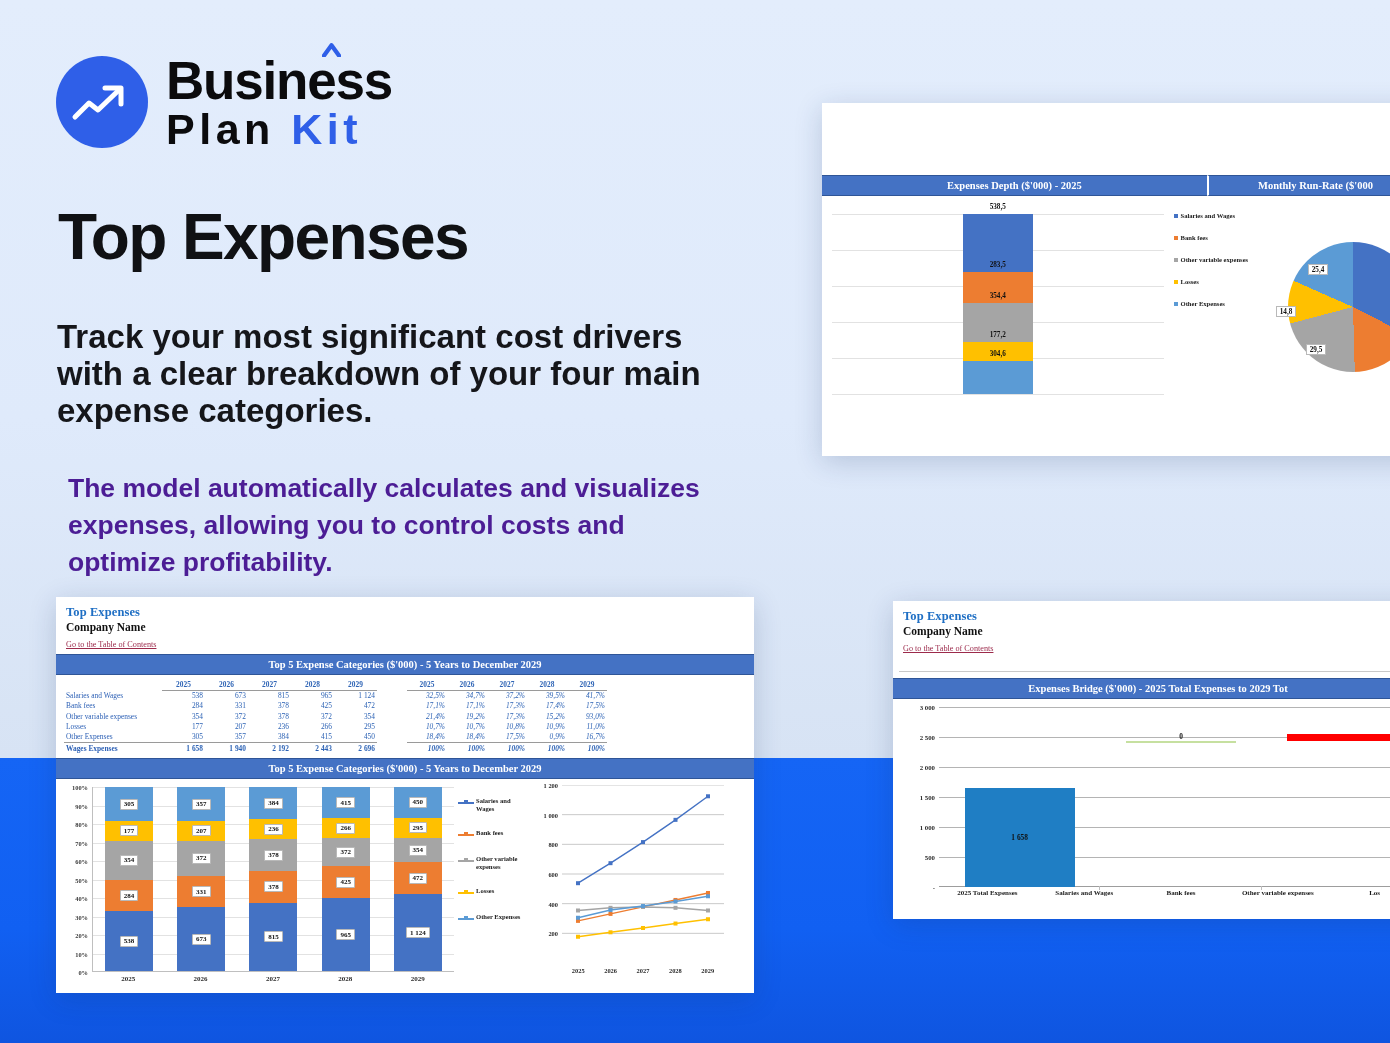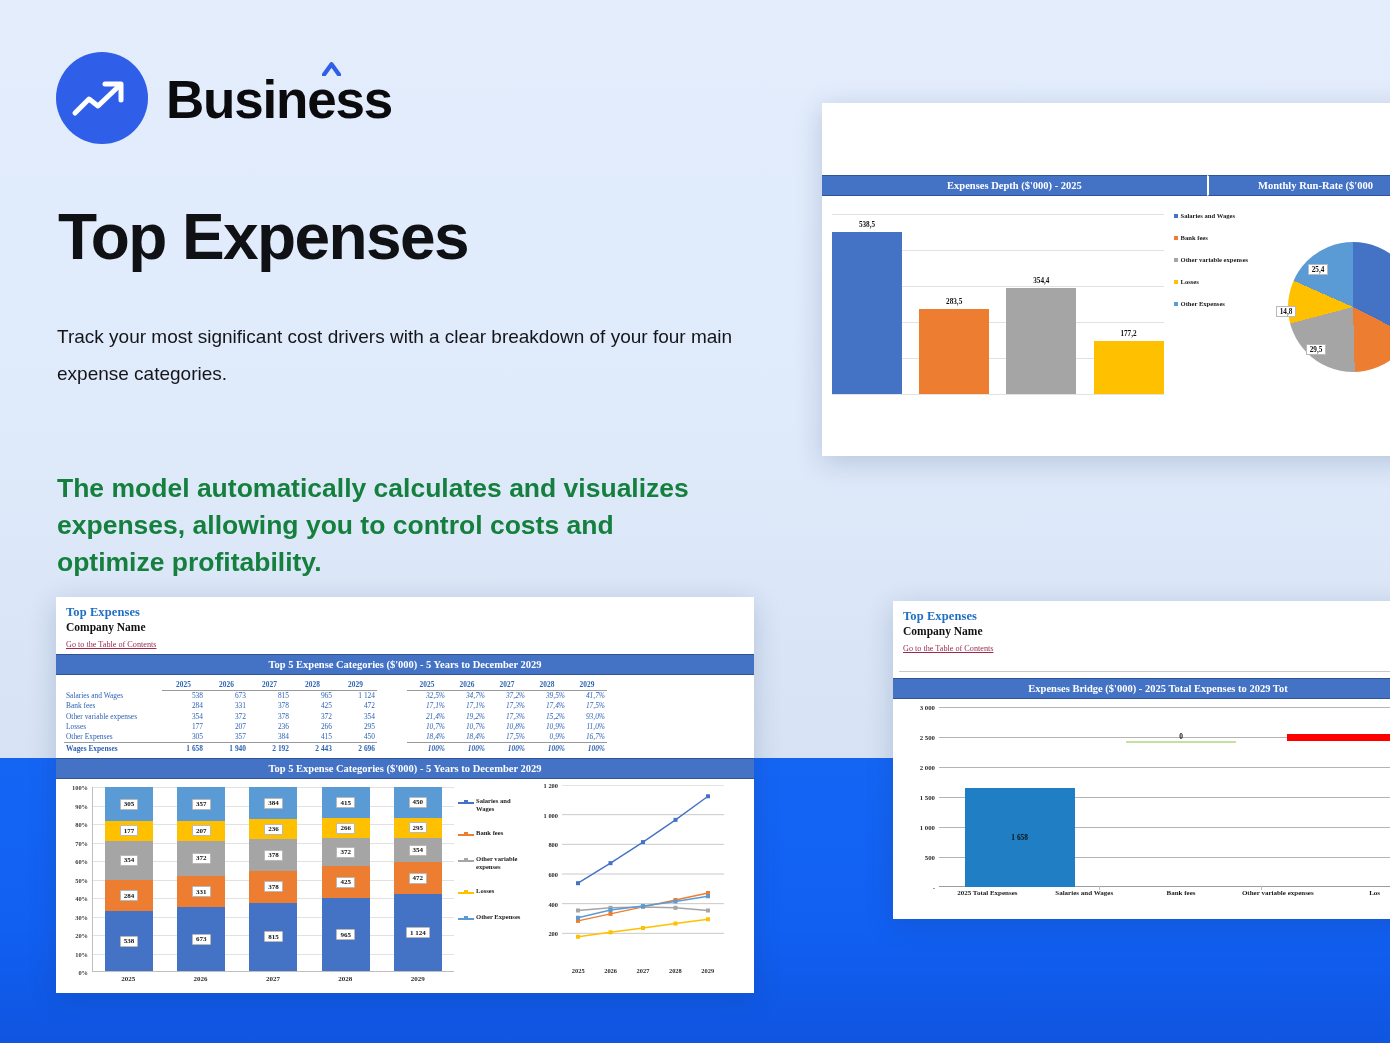--- a/index.html
+++ b/index.html
@@ -24,24 +24,24 @@
                display:flex; align-items:center; justify-content:center; }
   .logo-text { line-height:1; padding-top:2px;}
   .logo-line1 { font-size:53px; font-weight:800; letter-spacing:-1.2px; color:#0b0b0d; position:relative;}
   .logo-line2 { font-size:43px; font-weight:700; letter-spacing:4.5px; color:#0b0b0d; margin-top:1px;}
   .logo-kit { color:#2f5fe8; }
   .circumflex { position:absolute; left:156px; top:-11px; width:19px; height:14px; }
 
   
   .hero-title { position:absolute; left:58px; top:200px; font-size:64px; font-weight:800;
                 letter-spacing:-1.6px; color:#101114; }
-  .hero-p1 { position:absolute; left:57px; top:318px; width:680px; font-size:19px;
-             font-weight:400; line-height:37px; color:#15161a; }
-  .hero-p2 { position:absolute; left:57px; top:470px; width:660px; font-size:26.5px;
-             font-weight:700; line-height:37px; color:#15803d; }
+  .hero-p1 { position:absolute; left:57px; top:318px; width:680px; font-size:33px;
+             font-weight:700; line-height:37px; color:#15161a; }
+  .hero-p2 { position:absolute; left:68px; top:470px; width:660px; font-size:26.5px;
+             font-weight:700; line-height:37px; color:#4c1d95; }
 
   
   .panel { position:absolute; background:#ffffff;
            box-shadow: 0 6px 26px rgba(25,50,100,.20); overflow:hidden; }
   .sheet-head { padding:8px 10px 3px 10px; }
   .sheet-title { color:#1f6fc4; font-weight:800; font-size:12.5px; letter-spacing:.1px;
                  font-family:"Liberation Serif", serif; }
   .sheet-company { color:#111; font-weight:800; font-size:11.5px; margin-top:1px;
                  font-family:"Liberation Serif", serif;}
   .sheet-link { color:#9c2a4b; font-size:8.2px; text-decoration:underline; margin-top:2px;
@@ -104,21 +104,21 @@
   .lX div { font-size:6.4px; font-weight:800; color:#2a2a2a; font-family:"Liberation Serif", serif;}
 
   
   #panelB { left:822px; top:103px; width:600px; height:353px; }
   .bandSplit { display:flex; }
   .bandSplit .band { flex:1; }
   .bandSplit .band + .band { border-left:2px solid #fff; flex:0 0 215px;}
   .depthWrap { display:flex; padding:6px 0 0 0; height:228px; }
   .depthChart { position:relative; width:400px; height:215px; }
   .dPlot { position:absolute; left:10px; right:6px; top:12px; height:180px; }
-  .dBars { position:absolute; inset:0; display:flex; align-items:flex-end; justify-content:space-between; }
+  .dBars { position:absolute; inset:0; display:flex; align-items:center; justify-content:space-between;flex-direction:column; }
   .dBar { width:70px; position:relative; }
   .dBar span { position:absolute; top:-11px; left:0; right:0; text-align:center;
                font-size:7.2px; font-weight:800; color:#111; font-family:"Liberation Serif", serif;}
   .dLegend { width:90px; padding:10px 0 0 4px; }
   .dLg { display:flex; gap:3px; align-items:flex-start; margin-bottom:14px;}
   .dLg i { width:4px; height:4px; flex:0 0 4px; margin-top:2px; display:block;}
   .dLg span { font-size:6.6px; font-weight:800; color:#1a1a1a; line-height:8px;
               font-family:"Liberation Serif", serif;}
   .pieWrap { position:relative; width:200px; height:215px; }
   .pie { position:absolute; left:40px; top:40px; width:130px; height:130px; border-radius:50%; }
@@ -156,20 +156,24 @@
         <polyline points="4,38 18,24 27,31 49,10" fill="none" stroke="#fff" stroke-width="5" stroke-linecap="round" stroke-linejoin="round"></polyline>
         <polyline points="34,9 50,9 50,25" fill="none" stroke="#fff" stroke-width="5" stroke-linecap="round" stroke-linejoin="round"></polyline>
       </svg>
     </div>
     <div class="logo-text">
       <div class="logo-line1">
         <span>Business</span>
         <svg class="circumflex" viewBox="0 0 20 14">
           <polyline points="2,13 10,2 18,13" fill="none" stroke="#2f5fe8" stroke-width="4.5" stroke-linecap="round" stroke-linejoin="round"></polyline>
         </svg>
+      </div>
+      <div class="logo-line2">
+        <span>Plan</span>
+        <span class="logo-kit">Kit</span>
       </div>
     </div>
   </div>
 
   <h1 class="hero-title">Top Expenses</h1>
   <p class="hero-p1">Track your most significant cost drivers with a clear breakdown of your four main expense categories.</p>
   <p class="hero-p2">The model automatically calculates and visualizes expenses, allowing you to control costs and optimize profitability.</p>
 
   <div class="panel" id="panelA">
     <div class="sheet-head">
@@ -539,20 +543,23 @@
               </div>
               <div class="dBar" style="height: 85.05px; background: rgb(237, 125, 49);">
                 <span>283,5</span>
               </div>
               <div class="dBar" style="height: 106.32px; background: rgb(165, 165, 165);">
                 <span>354,4</span>
               </div>
               <div class="dBar" style="height: 53.16px; background: rgb(255, 192, 0);">
                 <span>177,2</span>
               </div>
+              <div class="dBar" style="height: 91.38px; background: rgb(91, 155, 213);">
+                <span>304,6</span>
+              </div>
             </div>
           </div>
         </div>
       <div class="dLegend" id="dLegend">
           <div class="dLg">
             <i style="background: rgb(68, 114, 196);"></i>
             <span>Salaries and Wages</span>
           </div>
           <div class="dLg">
             <i style="background: rgb(237, 125, 49);"></i>

